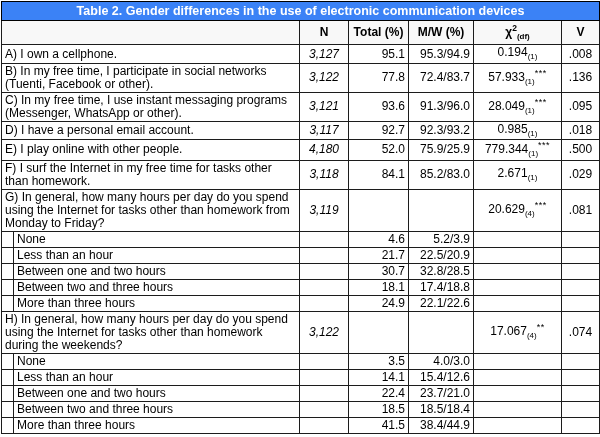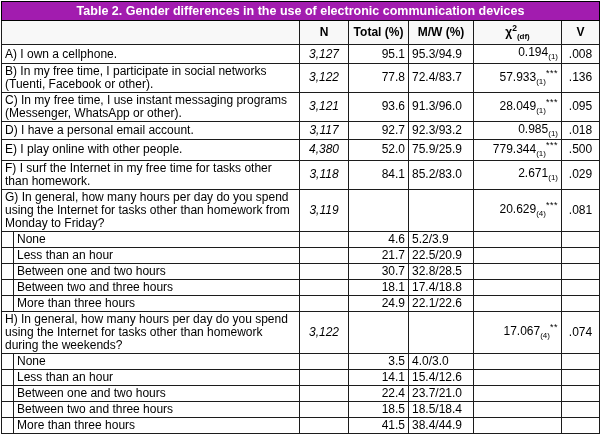--- a/index.html
+++ b/index.html
@@ -14,35 +14,35 @@
     font-size:12px;
   }
   table.gtable th, table.gtable td{
     border:1px solid #1c1c1c;
     padding:1px 3px;
     line-height:13px;
     vertical-align:middle;
     overflow:hidden;
   }
   tr.title-row th{
-    background:#a21caf;color:#ffffff;
+    background:#3b82f6;color:#ffffff;
     font-weight:bold;font-size:12.5px;
     text-align:center;height:16px;line-height:16px;
     border:1px solid #000;
   }
   tr.header-row th{
     background:#f8f8f8;font-weight:bold;text-align:center;height:12px;
   }
   td.q-cell{text-align:left;padding-left:4px;}
   td.spacer-cell{padding:0;}
   td.opt-cell{text-align:left;padding-left:6px;}
   td.n-cell{text-align:center;font-style:italic;}
   td.total-cell{text-align:right;padding-right:5px;}
-  td.mw-cell{text-align:left;}
-  td.chi-cell{text-align:right;padding-right:5px;white-space:nowrap;}
+  td.mw-cell{text-align:right;}
+  td.chi-cell{text-align:center;padding-right:5px;white-space:nowrap;}
   td.v-cell{text-align:center;}
   sub.df{font-size:8px;line-height:1;}
   sup.stars{font-size:9px;line-height:1;letter-spacing:0.5px;}
   th sup{font-size:8.5px;} th sub{font-size:8px;margin-top:32px;}
   .footnotes{
     padding:4px 0 0 5px;
     font-size:12.5px;line-height:15px;color:#000;
   }
 </style>
 </head>
@@ -100,21 +100,21 @@
         <tr>
           <td class="q-cell" colspan="2">D) I have a personal email account.</td>
           <td class="n-cell">3,117</td>
           <td class="total-cell">92.7</td>
           <td class="mw-cell">92.3/93.2</td>
           <td class="chi-cell"><span>0.985</span><sub class="df">(1)</sub></td>
           <td class="v-cell">.018</td>
         </tr>
         <tr>
           <td class="q-cell" colspan="2">E) I play online with other people.</td>
-          <td class="n-cell">4,380</td>
+          <td class="n-cell">4,180</td>
           <td class="total-cell">52.0</td>
           <td class="mw-cell">75.9/25.9</td>
           <td class="chi-cell"><span>779.344</span><sub class="df">(1)</sub><sup class="stars">***</sup></td>
           <td class="v-cell">.500</td>
         </tr>
         <tr>
           <td class="q-cell" colspan="2">F) I surf the Internet in my free time for tasks other than homework.</td>
           <td class="n-cell">3,118</td>
           <td class="total-cell">84.1</td>
           <td class="mw-cell">85.2/83.0</td>

